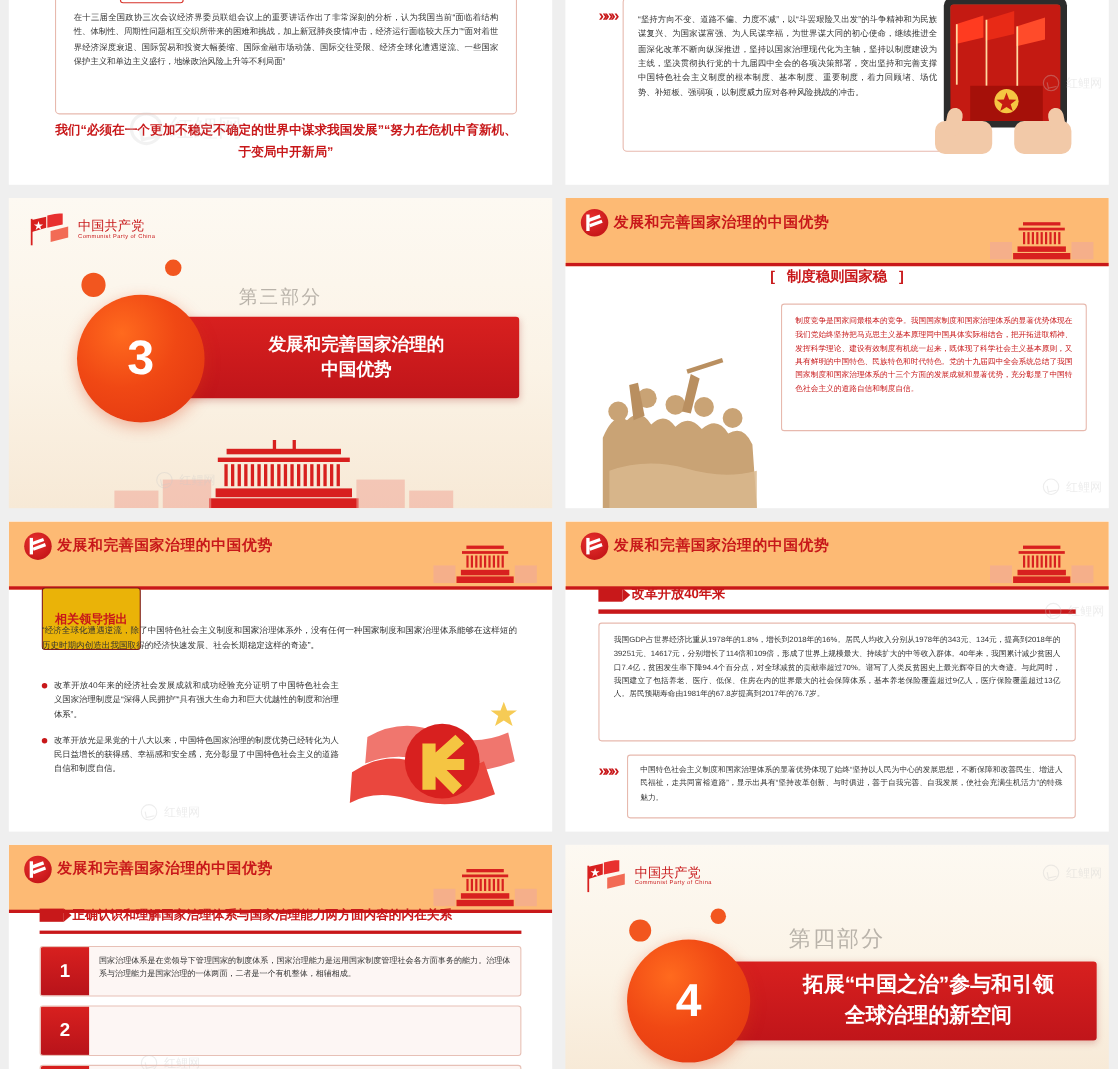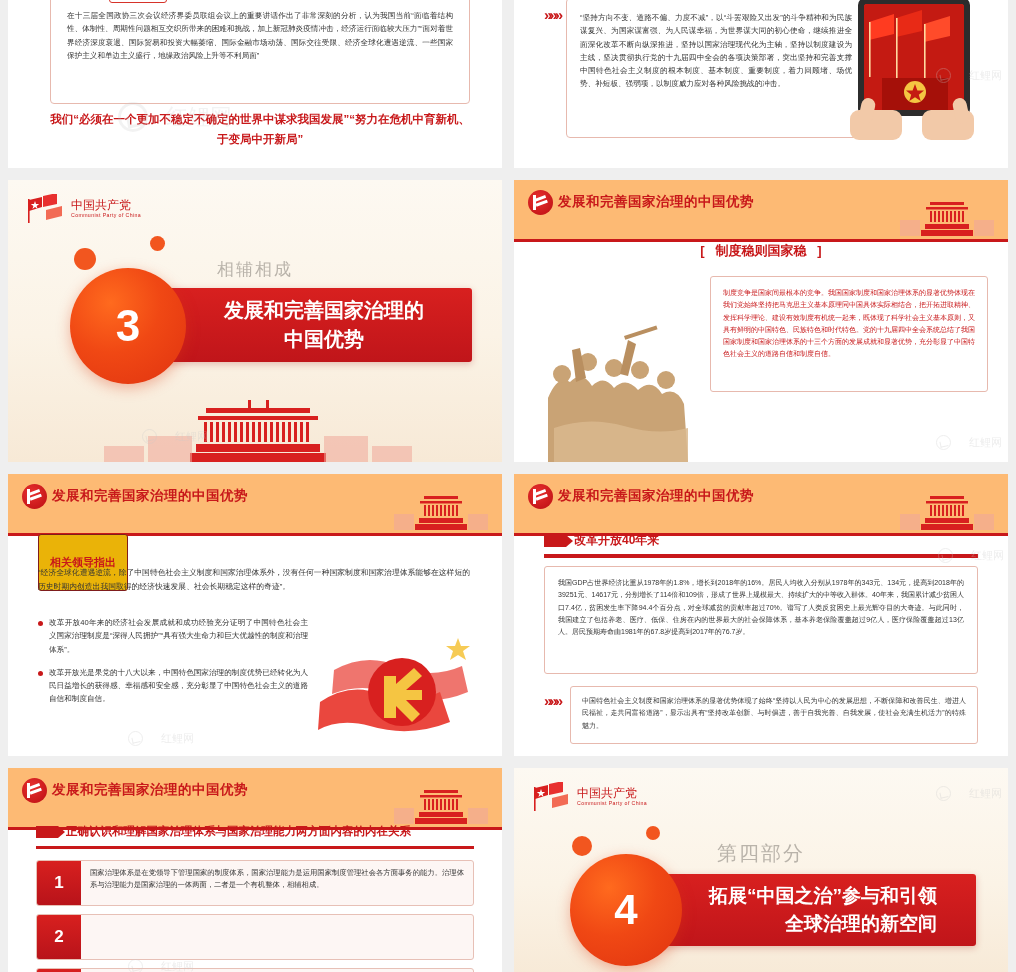--- a/index.html
+++ b/index.html
@@ -106,21 +106,21 @@
   }
   .sec-banner {
     position: absolute;
     left: 124px; top: 108px;
     width: 340px; height: 74px;
     background: linear-gradient(180deg,#d8201f 0%, #c0151a 100%);
     border-radius: 3px;
     display: flex; align-items: center; justify-content: center;
     text-align: center;
     color: #fff;
-    font-size: 20px;
+    font-size: 16px;
     font-weight: bold;
     line-height: 1.45;
     padding-left: 44px;
     box-shadow: 0 2px 7px rgba(160,20,20,.25);
   }
   .sec-circle {
     position: absolute;
     left: 62px; top: 88px;
     width: 116px; height: 116px;
     border-radius: 50%;
@@ -175,21 +175,21 @@
     font-weight: bold;
   }
 
   
   .wm {
     position: absolute;
     pointer-events: none;
     opacity: .33;
     color: #c9c9c9;
     font-size: 11px;
-    display: flex; align-items: center; gap: 18px;
+    display: flex; align-items: center; gap: 6px;
     white-space: nowrap;
   }
   .wm .wm-ring {
     width: 15px; height: 15px; border-radius: 50%;
     border: 1.6px solid #c9c9c9;
     position: relative;
   }
   .wm .wm-ring::after {
     content: "";
     position: absolute; left: 3px; top: 5px;
@@ -413,26 +413,26 @@
     color: #333;
     text-align: justify;
   }
   .r-n1 { top: 92px; }
   .r-n2 { top: 146px; }
   .r-n3 { top: 200px; height: 46px; }
 
   
   .s8-banner {
     position: absolute;
-    left: 110px; top: 106px;
+    left: 131px; top: 106px;
     width: 352px; height: 72px;
     background: linear-gradient(180deg,#d8201f 0%, #c0151a 100%);
     border-radius: 3px;
     display: flex; align-items: center; justify-content: center;
-    text-align: right; color: #fff;
+    text-align: center; color: #fff;
     font-size: 19px; font-weight: bold; line-height: 1.45;
     padding-left: 46px;
     box-shadow: 0 2px 7px rgba(160,20,20,.25);
   }
   .s8-label {
     position: absolute;
     left: 0; right: 0; top: 72px;
     text-align: center;
     font-size: 20px;
     color: #b9b3aa;
@@ -509,21 +509,21 @@
           <polygon points="9,7 10,10 13.2,10 10.6,11.9 11.6,15 9,13.1 6.4,15 7.4,11.9 4.8,10 8,10" fill="#fff"></polygon>
           <path d="M20 16 L36 12 L36 22 L20 26 Z" fill="#f0523a" opacity=".85"></path>
         </svg>
       </div>
       <div>
         <div class="cpc-text-cn">中国共产党</div>
         <div class="cpc-text-en">Communist Party of China</div>
       </div>
     </div>
 
-    <div class="sec-label">相辅相成</div>
+    <div class="sec-label">第三部分</div>
     <div class="dot d1"></div>
     <div class="dot d2"></div>
     <div class="sec-banner">
       <span style="white-space:pre-line;">发展和完善国家治理的
 中国优势</span>
     </div>
     <div class="sec-circle">3</div>
 
     <div class="sec-gate">
       <svg width="494" height="72" viewBox="0 0 494 72" preserveAspectRatio="none">

